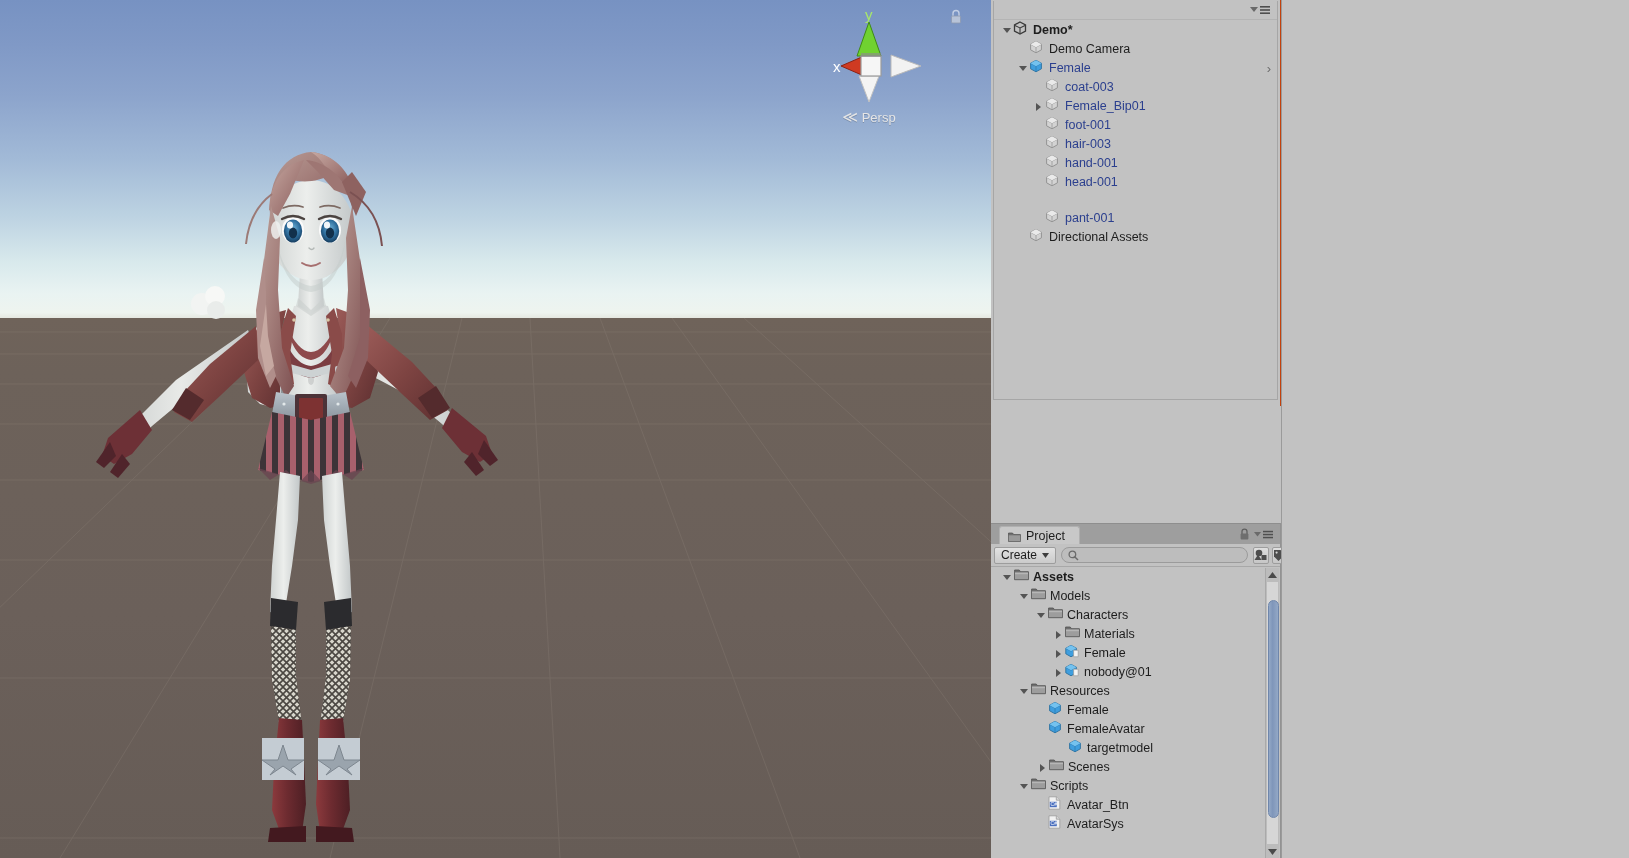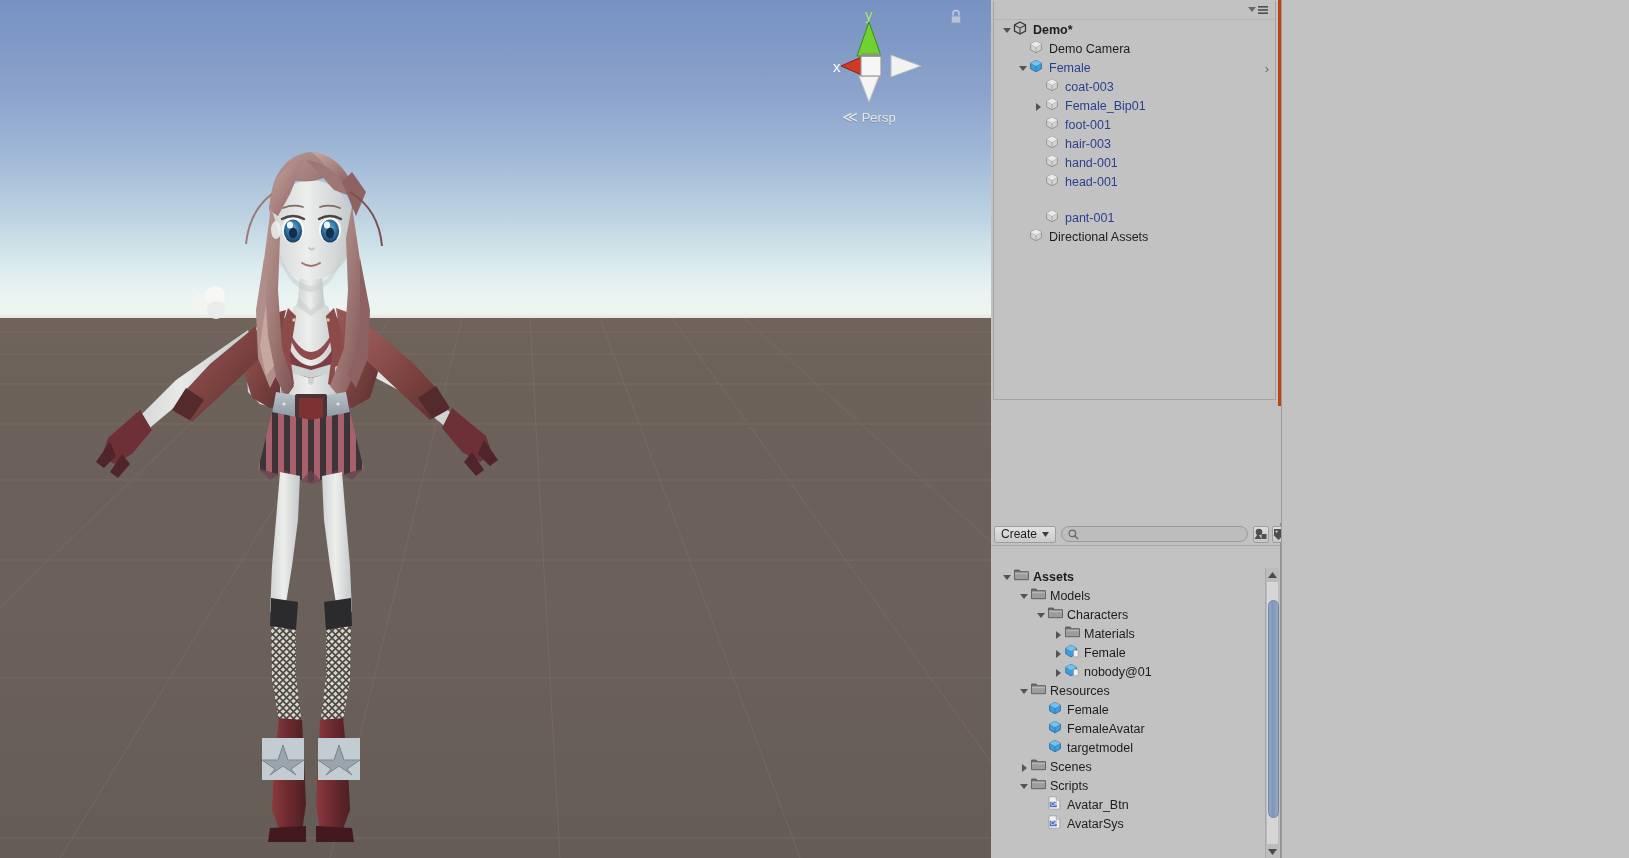--- a/index.html
+++ b/index.html
@@ -50,21 +50,21 @@
   
   #right-dock {
     position: absolute; left: 991px; top: 0; width: 638px; height: 858px;
     background: #c2c2c2;
   }
 
   
   #hierarchy-panel {
     position: absolute; left: 0; top: 0; width: 290px; height: 406px;
     background: #c2c2c2;
-    border-right: 3px solid #c2410c;
+    border-right: 1px solid #c2410c;
   }
   #hierarchy-body {
     position: absolute; left: 2px; top: 1px; right: 2px; bottom: 6px;
     background: #c2c2c2;
     border: 1px solid #a6a6a6;
     border-top: none;
     overflow: hidden;
   }
   .hier-topbar {
     position: relative; height: 19px; background: #c2c2c2;
@@ -516,20 +516,41 @@
                   <path d="M1.6 4.3 L7 7.2 L12.4 4.3 M7 7.2 L7 12.8" stroke="#9d9d9d" stroke-width=".9" fill="none"></path>
                   <path d="M1.6 4.3 L7 1.3 L12.4 4.3 L7 7.2 Z" fill="#eaeaea"></path>
                 </svg></span>
               <span class="lbl">Directional Assets</span>
             </div>
           </div>
       </div>
     </div>
 
     <div id="project-panel">
+      <div class="tabstrip">
+        <div class="tab">
+          <svg width="13" height="11" viewBox="0 0 13 11">
+            <path d="M0.5 2 h4 l1.3 1.6 h6.7 v6.9 h-12 z" fill="#6f6f6f" stroke="#4e4e4e" stroke-width=".7"></path>
+            <path d="M0.8 4.3 h11.4 v5.9 h-11.4 z" fill="#9a9a9a"></path>
+          </svg>
+          <span>Project</span>
+        </div>
+        <div class="tab-icons">
+          <svg class="lock-ico" viewBox="0 0 11 12">
+            <path d="M3 6 V3.6 A2.5 2.5 0 0 1 8 3.6 V6" stroke="#3f3f3f" stroke-width="1.3" fill="none"></path>
+            <rect x="1.6" y="5.6" width="7.8" height="6" rx="1" fill="#555"></rect>
+          </svg>
+          <svg style="width:20px;height:11px" viewBox="0 0 20 11">
+            <polygon points="0,3 7,3 3.5,7.5" fill="#6a6a6a"></polygon>
+            <rect x="9" y="1.8" width="10" height="1.5" fill="#4f4f4f"></rect>
+            <rect x="9" y="4.8" width="10" height="1.5" fill="#4f4f4f"></rect>
+            <rect x="9" y="7.8" width="10" height="1.5" fill="#4f4f4f"></rect>
+          </svg>
+        </div>
+      </div>
 
       <div class="proj-toolbar">
         <div class="btn-create">
           <span>Create</span>
           <svg width="7" height="5" viewBox="0 0 7 5">
             <polygon points="0,0 7,0 3.5,5" fill="#3d3d3d"></polygon>
           </svg>
         </div>
         <div class="search-box">
           <svg width="11" height="11" viewBox="0 0 11 11">
@@ -630,30 +651,30 @@
           </div>
           <div class="prow" style="padding-left: 42px;">
             <span class="tri"></span>
             <span class="ico"><svg width="14" height="14" viewBox="0 0 14 14">
                 <path d="M7 1.3 L12.4 4.3 L12.4 9.8 L7 12.8 L1.6 9.8 L1.6 4.3 Z" fill="#3f9ede" stroke="#2a6f9e" stroke-width=".9"></path>
                 <path d="M1.6 4.3 L7 7.2 L12.4 4.3 M7 7.2 L7 12.8" stroke="#2f7fb5" stroke-width=".9" fill="none"></path>
                 <path d="M1.6 4.3 L7 1.3 L12.4 4.3 L7 7.2 Z" fill="#74c2ef"></path>
               </svg></span>
             <span class="lbl">FemaleAvatar</span>
           </div>
-          <div class="prow" style="padding-left: 42px;">
+          <div class="prow" style="padding-left: 62px;">
             <span class="tri"></span>
             <span class="ico"><svg width="14" height="14" viewBox="0 0 14 14">
                 <path d="M7 1.3 L12.4 4.3 L12.4 9.8 L7 12.8 L1.6 9.8 L1.6 4.3 Z" fill="#3f9ede" stroke="#2a6f9e" stroke-width=".9"></path>
                 <path d="M1.6 4.3 L7 7.2 L12.4 4.3 M7 7.2 L7 12.8" stroke="#2f7fb5" stroke-width=".9" fill="none"></path>
                 <path d="M1.6 4.3 L7 1.3 L12.4 4.3 L7 7.2 Z" fill="#74c2ef"></path>
               </svg></span>
             <span class="lbl">targetmodel</span>
           </div>
-          <div class="prow" style="padding-left: 25px;">
+          <div class="prow" style="padding-left: 43px;">
             <span class="tri"><span class="tri-r"></span></span>
             <span class="ico"><svg width="15" height="13" viewBox="0 0 15 13">
                 <path d="M0.6 2 h4.6 l1.4 1.7 h7.8 v8 h-13.8 z" fill="#6f6f6f" stroke="#4e4e4e" stroke-width=".8"></path>
                 <path d="M1 4.6 h13 v6.6 h-13 z" fill="#9d9d9d"></path>
                 <path d="M1 4.6 h13 v1.6 h-13 z" fill="#b6b6b6"></path>
               </svg></span>
             <span class="lbl">Scenes</span>
           </div>
           <div class="prow" style="padding-left: 25px;">
             <span class="tri"><span class="tri-d"></span></span>

